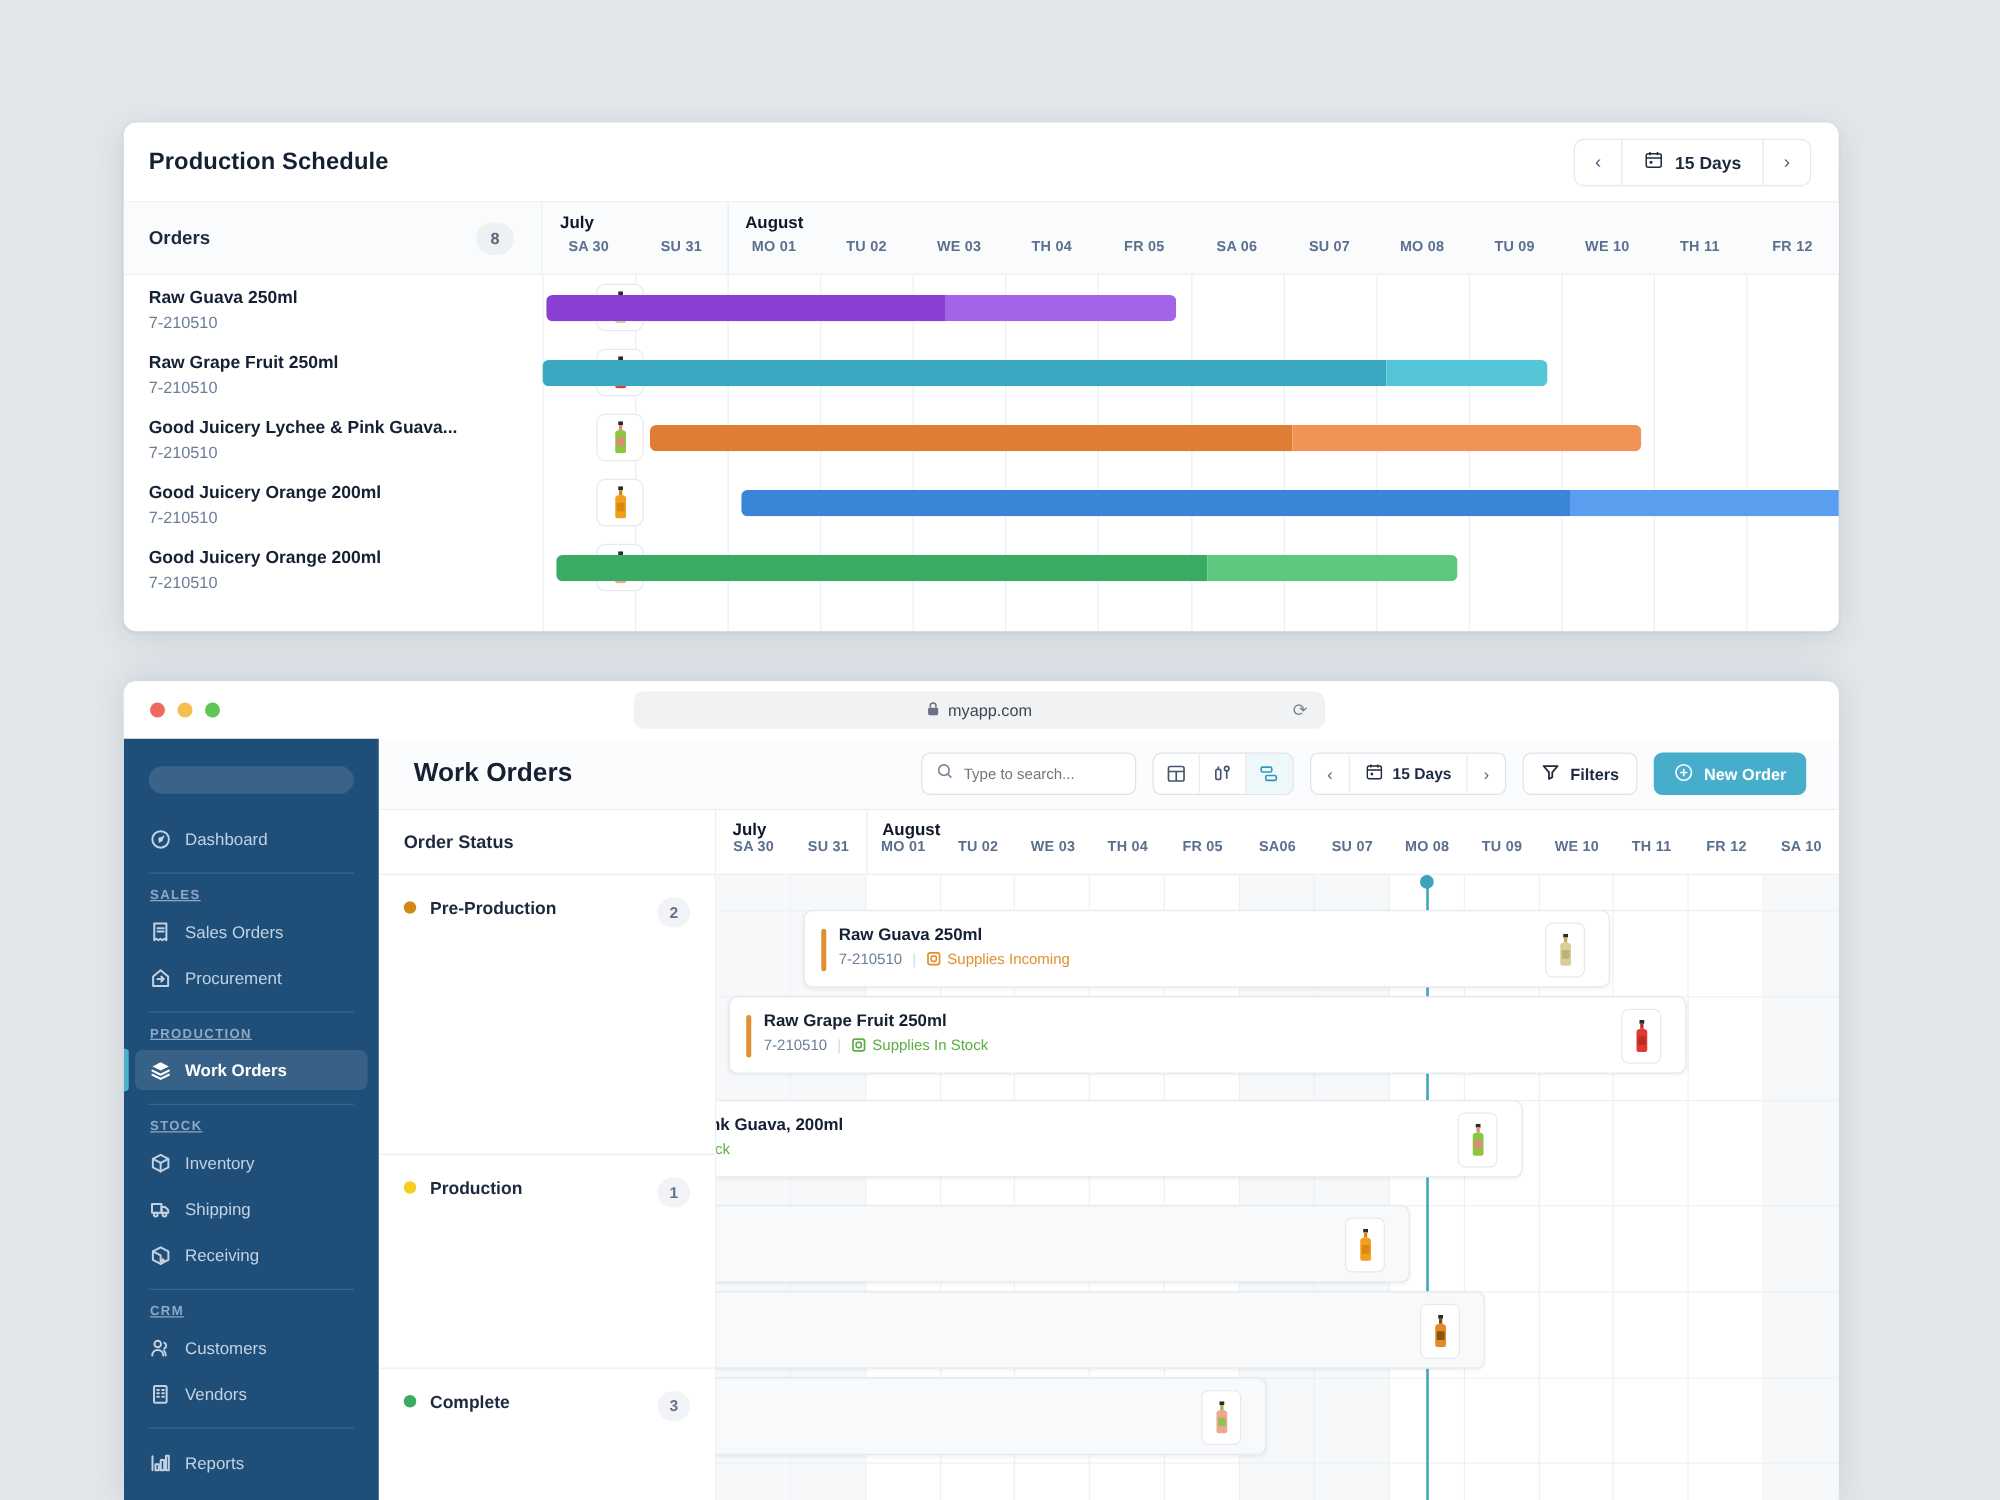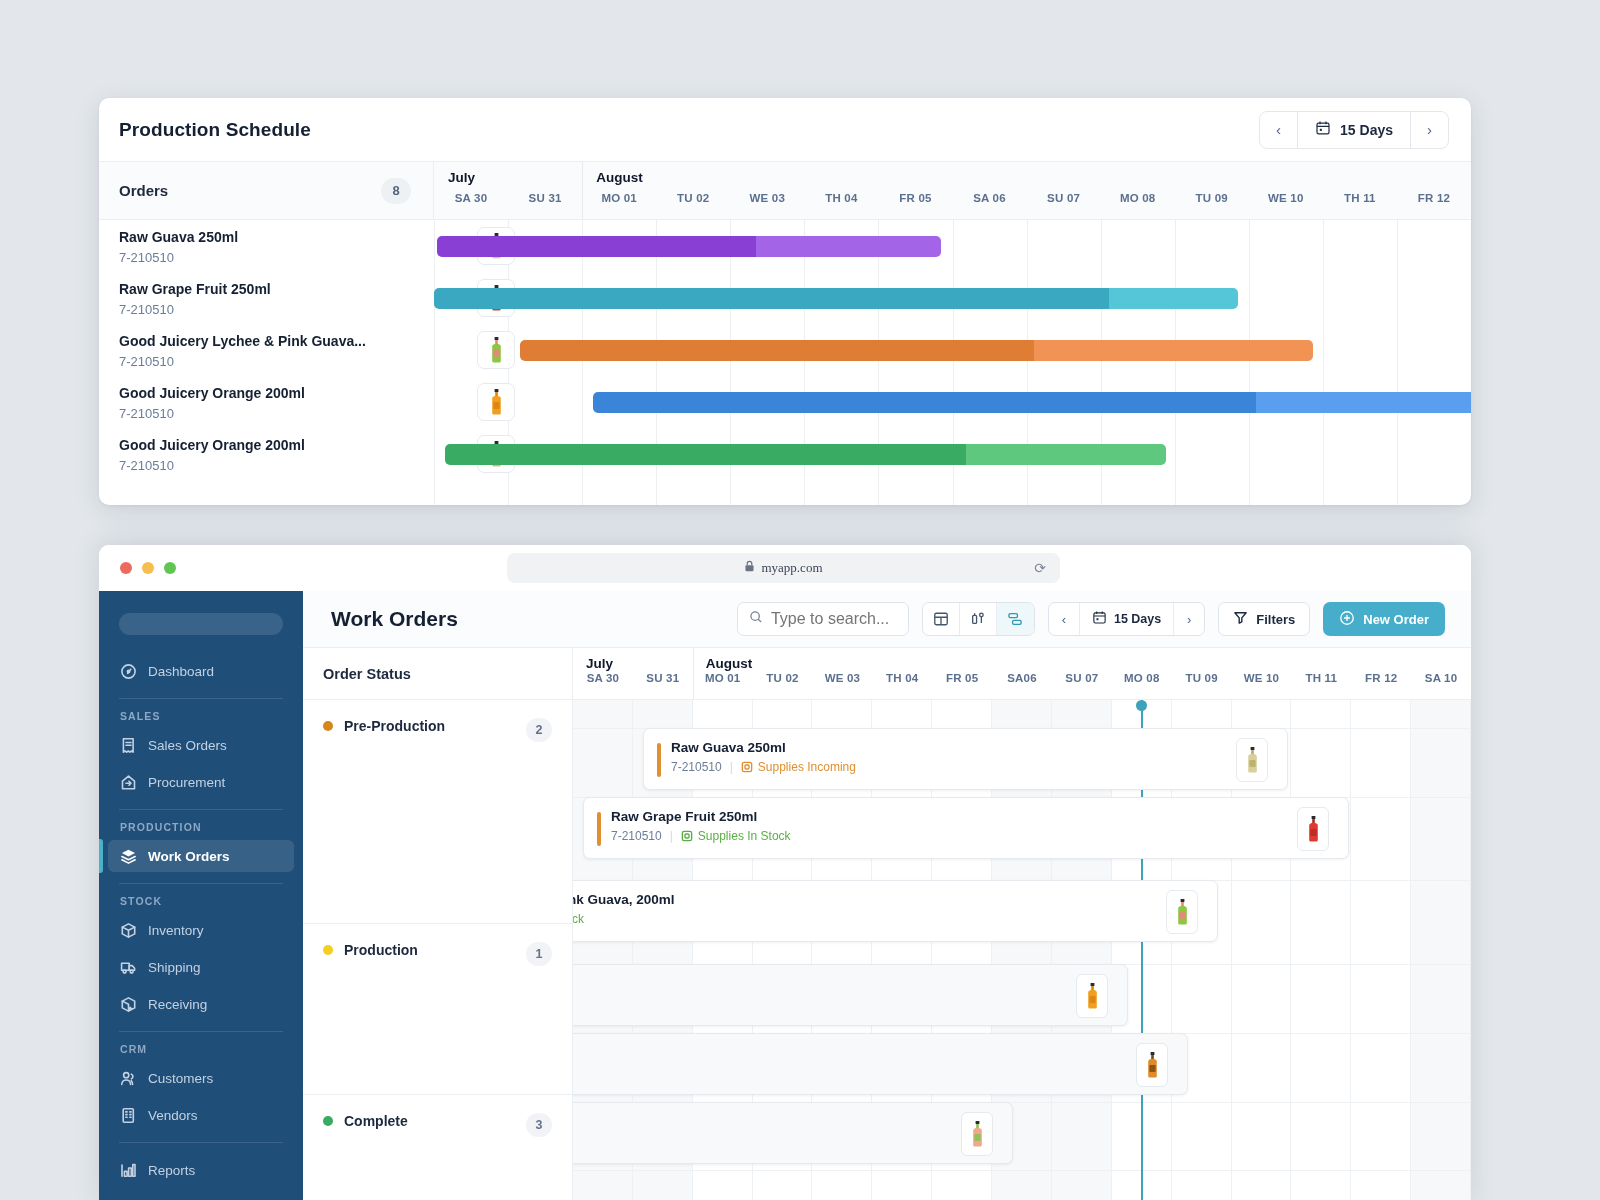--- a/index.html
+++ b/index.html
@@ -78,52 +78,52 @@
     background: #ffffff; border-radius: 10px 10px 0 0;
     box-shadow: 0 -4px 26px rgba(40,55,75,0.13);
     overflow: hidden;
   }
   .browser-bar { height: 46px; display:flex; align-items:center; position:relative; background:#fff; }
   .dots { position:absolute; left:21px; display:flex; gap:10px; }
   .dot { width:12px; height:12px; border-radius:50%; }
   .url-pill {
     position:absolute; left:408px; width:553px; height:30px; border-radius:8px;
     background:#f1f2f4; display:flex; align-items:center; justify-content:center;
-    font-size:13px; color:#3b4657; gap:6px;font-family:Liberation Serif, serif;
+    font-size:13px; color:#3b4657; gap:6px;
   }
   .reload { position:absolute; right:14px; top:7px; font-size:14px; color:#7b8699; }
 
   .app { display:flex; height: 614px; }
 
   
   .sidebar { width: 204px; flex: none; background:#1f4e79; position:relative;
      padding-top: 14px; color:#cdd9e6; overflow:hidden; }
   .logo-pill { margin: 8px 20px 20px 20px; height: 22px; border-radius: 11px;
      background: rgba(255,255,255,0.12); }
   .nav-item { height: 32px; margin: 0 9px; padding: 0 12px; display:flex; align-items:center;
      gap:11px; border-radius:6px; font-size:13.5px; color:#c3d2e2; position:relative; cursor:pointer; }
   .nav-item.active { background: rgba(255,255,255,0.11); color:#fff; font-weight:700; }
   .nav-item.active::before {
      content:""; position:absolute; left:-9px; top:-1px; width:4px; height:34px;
      background:#4ab3c8; border-radius:0 3px 3px 0; }
   .nav-icon { width:17px; height:17px; flex:none; display:flex; align-items:center; justify-content:center; }
   .nav-icon svg { width:17px; height:17px; stroke:currentColor; fill:none; stroke-width:1.6; }
   .nav-sep { height:1px; background:rgba(255,255,255,0.13); margin: 11px 20px; }
   .nav-group { font-size:10.5px; letter-spacing:1.1px; font-weight:700; color:#8fa8c4;
-     padding: 0 21px; margin-bottom: 7px; }
+     padding: 0 21px; margin-bottom: 7px; text-decoration: underline; }
 
   
   .main { flex:1; background:#fbfcfd; display:flex; flex-direction:column; min-width:0; }
   .main-head { height: 56px; display:flex; align-items:center; padding: 0 26px 0 28px;
      justify-content: space-between; background:#fbfcfd; }
   .page-title { font-size:21px; font-weight:700; color:#152033; }
   .tools { display:flex; align-items:center; gap:13px; }
   .search-box { width:172px; height:34px; border:1px solid #dfe4ea; border-radius:7px;
      background:#fff; display:flex; align-items:center; gap:8px; padding:0 11px; }
-  .search-box input { border:none; outline:none; font-size:16px; color:#8b96a8;
+  .search-box input { border:none; outline:none; font-size:12px; color:#8b96a8;
      font-family:"Liberation Sans", sans-serif; width:120px; background:transparent; }
   .seg-group { display:flex; border:1px solid #dfe4ea; border-radius:7px; overflow:hidden;
      height:34px; background:#fff; }
   .seg-btn { width:37px; display:flex; align-items:center; justify-content:center; cursor:pointer;
      border-right:1px solid #e8ecf0; color:#45556e; }
   .seg-btn:last-child { border-right:none; }
   .seg-btn.active { background:#eef7fa; color:#2e9ab5; }
   .seg-btn svg { width:16px; height:16px; stroke:currentColor; fill:none; stroke-width:1.5; }
   .mini-nav { display:flex; height:34px; border:1px solid #dfe4ea; border-radius:7px;
      overflow:hidden; background:#fff; }

